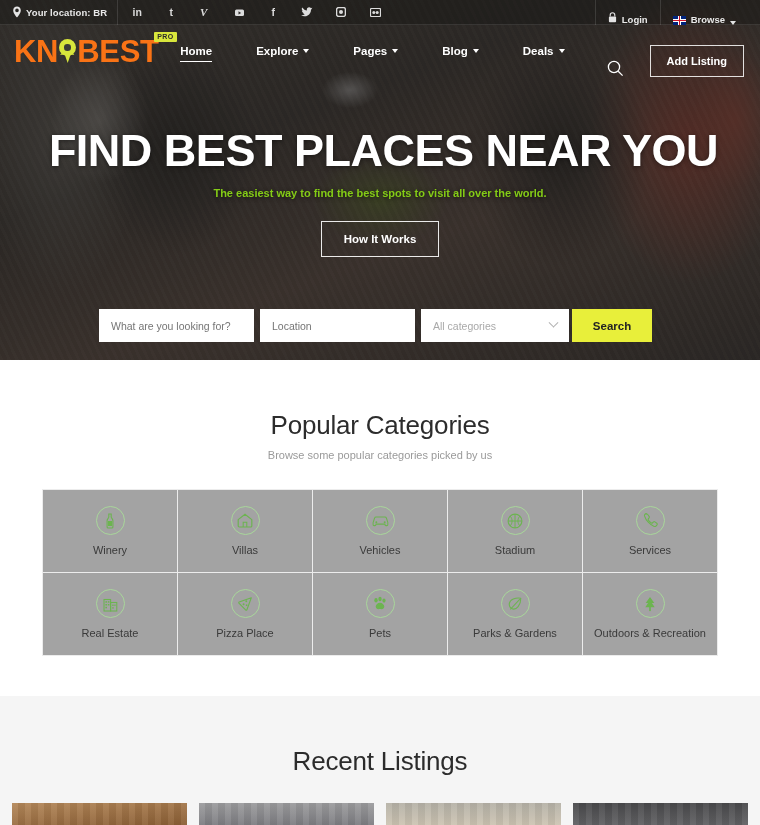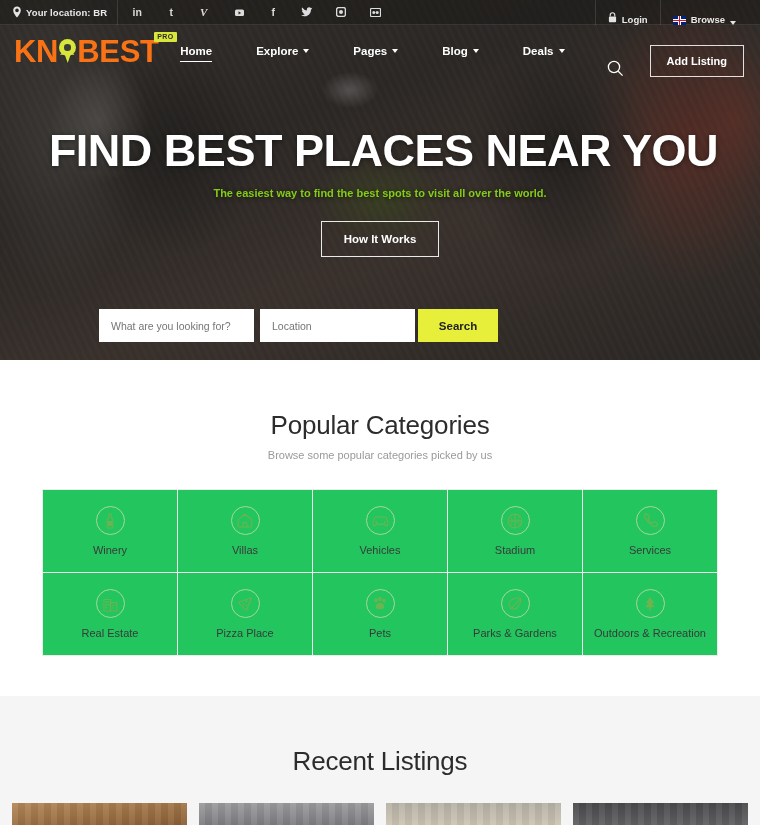--- a/index.html
+++ b/index.html
@@ -227,21 +227,21 @@
   
   .cat-grid {
     width:676px; margin:28px auto 0;
     display:grid; grid-template-columns:repeat(5,1fr);
     border-left:1px solid #ececec; border-top:1px solid #ececec;
   }
   .cat-cell {
     border-right:1px solid #ececec; border-bottom:1px solid #ececec;
     height:83px;
     display:flex; flex-direction:column; align-items:center; justify-content:center;
-    gap:9px; cursor:pointer; background:#22c55e;
+    gap:9px; cursor:pointer; background:#a3a3a3;
   }
   .cat-icon {
     width:29px; height:29px; border-radius:50%;
     border:1px solid #a8d79a;
     display:flex; align-items:center; justify-content:center;
     color:#6cb450;
   }
   .cat-icon svg { display:block; }
   .cat-label { font-size:11px; color:#3a3a3a; white-space:nowrap; }
 
@@ -381,20 +381,24 @@
 
   <div class="hero-content">
     <h1 class="hero-title">FIND BEST PLACES NEAR YOU</h1>
     <p class="hero-sub">The easiest way to find the best spots to visit all over the world.</p>
     <button class="btn-how">How It Works</button>
   </div>
 
   <div class="searchbar">
     <input class="sb-field sb-f1" type="text" placeholder="What are you looking for?" style="">
     <input class="sb-field sb-f2" type="text" placeholder="Location" style="">
+    <div class="sb-field sb-select">
+      <span>All categories</span>
+      <span class="sb-chevron"></span>
+    </div>
     <button class="sb-btn">Search</button>
   </div>
 </div>
 
 <div class="section sec-white">
   <h2 class="sec-title">Popular Categories</h2>
   <p class="sec-sub">Browse some popular categories picked by us</p>
 
   <div class="cat-grid">
 

